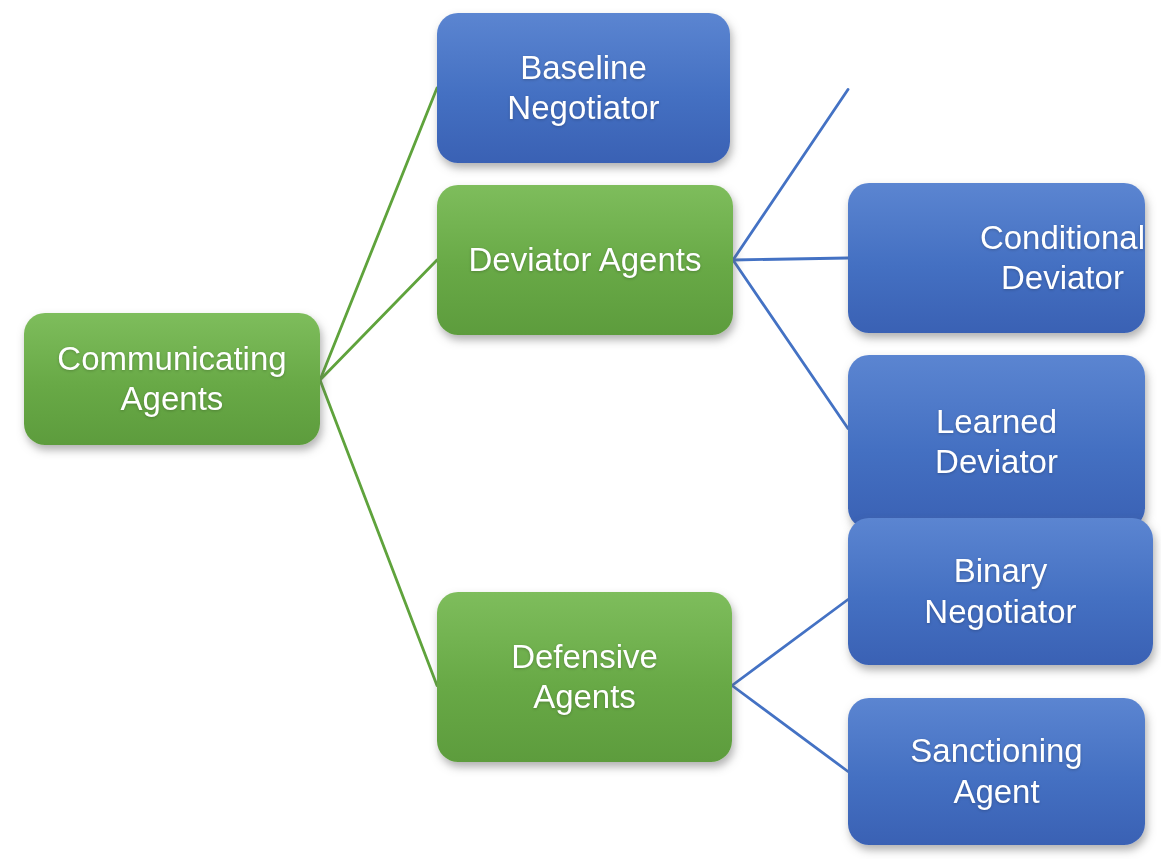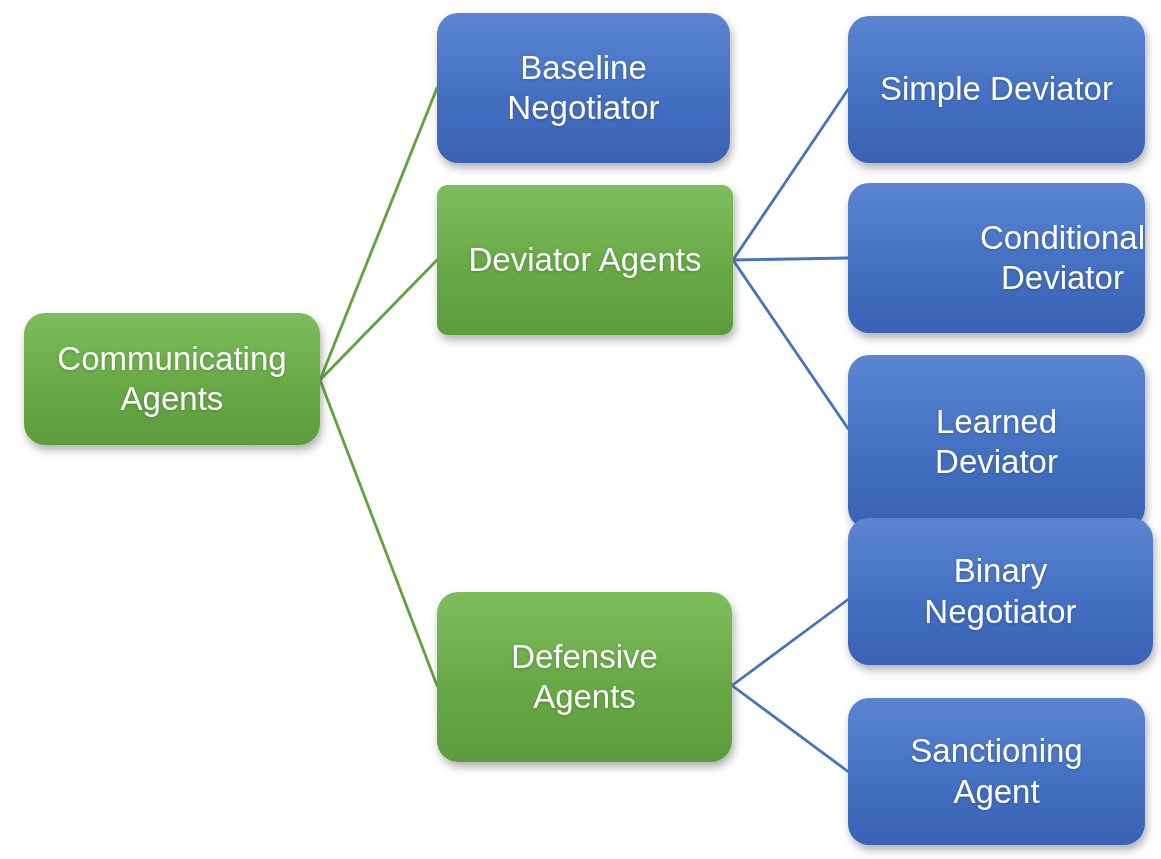--- a/index.html
+++ b/index.html
@@ -58,32 +58,29 @@
   <div class="node node--green" style="left: 24px; top: 313px; width: 296px; height: 132px;">
     <span class="node-label">Communicating
 Agents</span>
   </div>
 
   <div class="node node--blue" style="left: 437px; top: 13px; width: 293px; height: 150px;">
     <span class="node-label">Baseline
 Negotiator</span>
   </div>
 
-  <div class="node node--green" style="left: 437px; top: 185px; width: 296px; height: 150px; border-radius: 11px;">
+  <div class="node node--green" style="left: 437px; top: 185px; width: 296px; height: 150px;">
     <span class="node-label">Deviator Agents</span>
   </div>
 
   <div class="node node--green" style="left: 437px; top: 592px; width: 295px; height: 170px;">
     <span class="node-label">Defensive
 Agents</span>
   </div>
 
-  <div class="node node--blue" style="left: 848px; top: 16px; width: 297px; height: 147px;">
-    <span class="node-label">Simple Deviator</span>
-  </div>
 
   <div class="node node--blue" style="left: 848px; top: 183px; width: 297px; height: 150px; justify-content: flex-end;">
     <span class="node-label">Conditional
 Deviator</span>
   </div>
 
   <div class="node node--blue" style="left: 848px; top: 355px; width: 297px; height: 174px;">
     <span class="node-label">Learned
 Deviator</span>
   </div>

